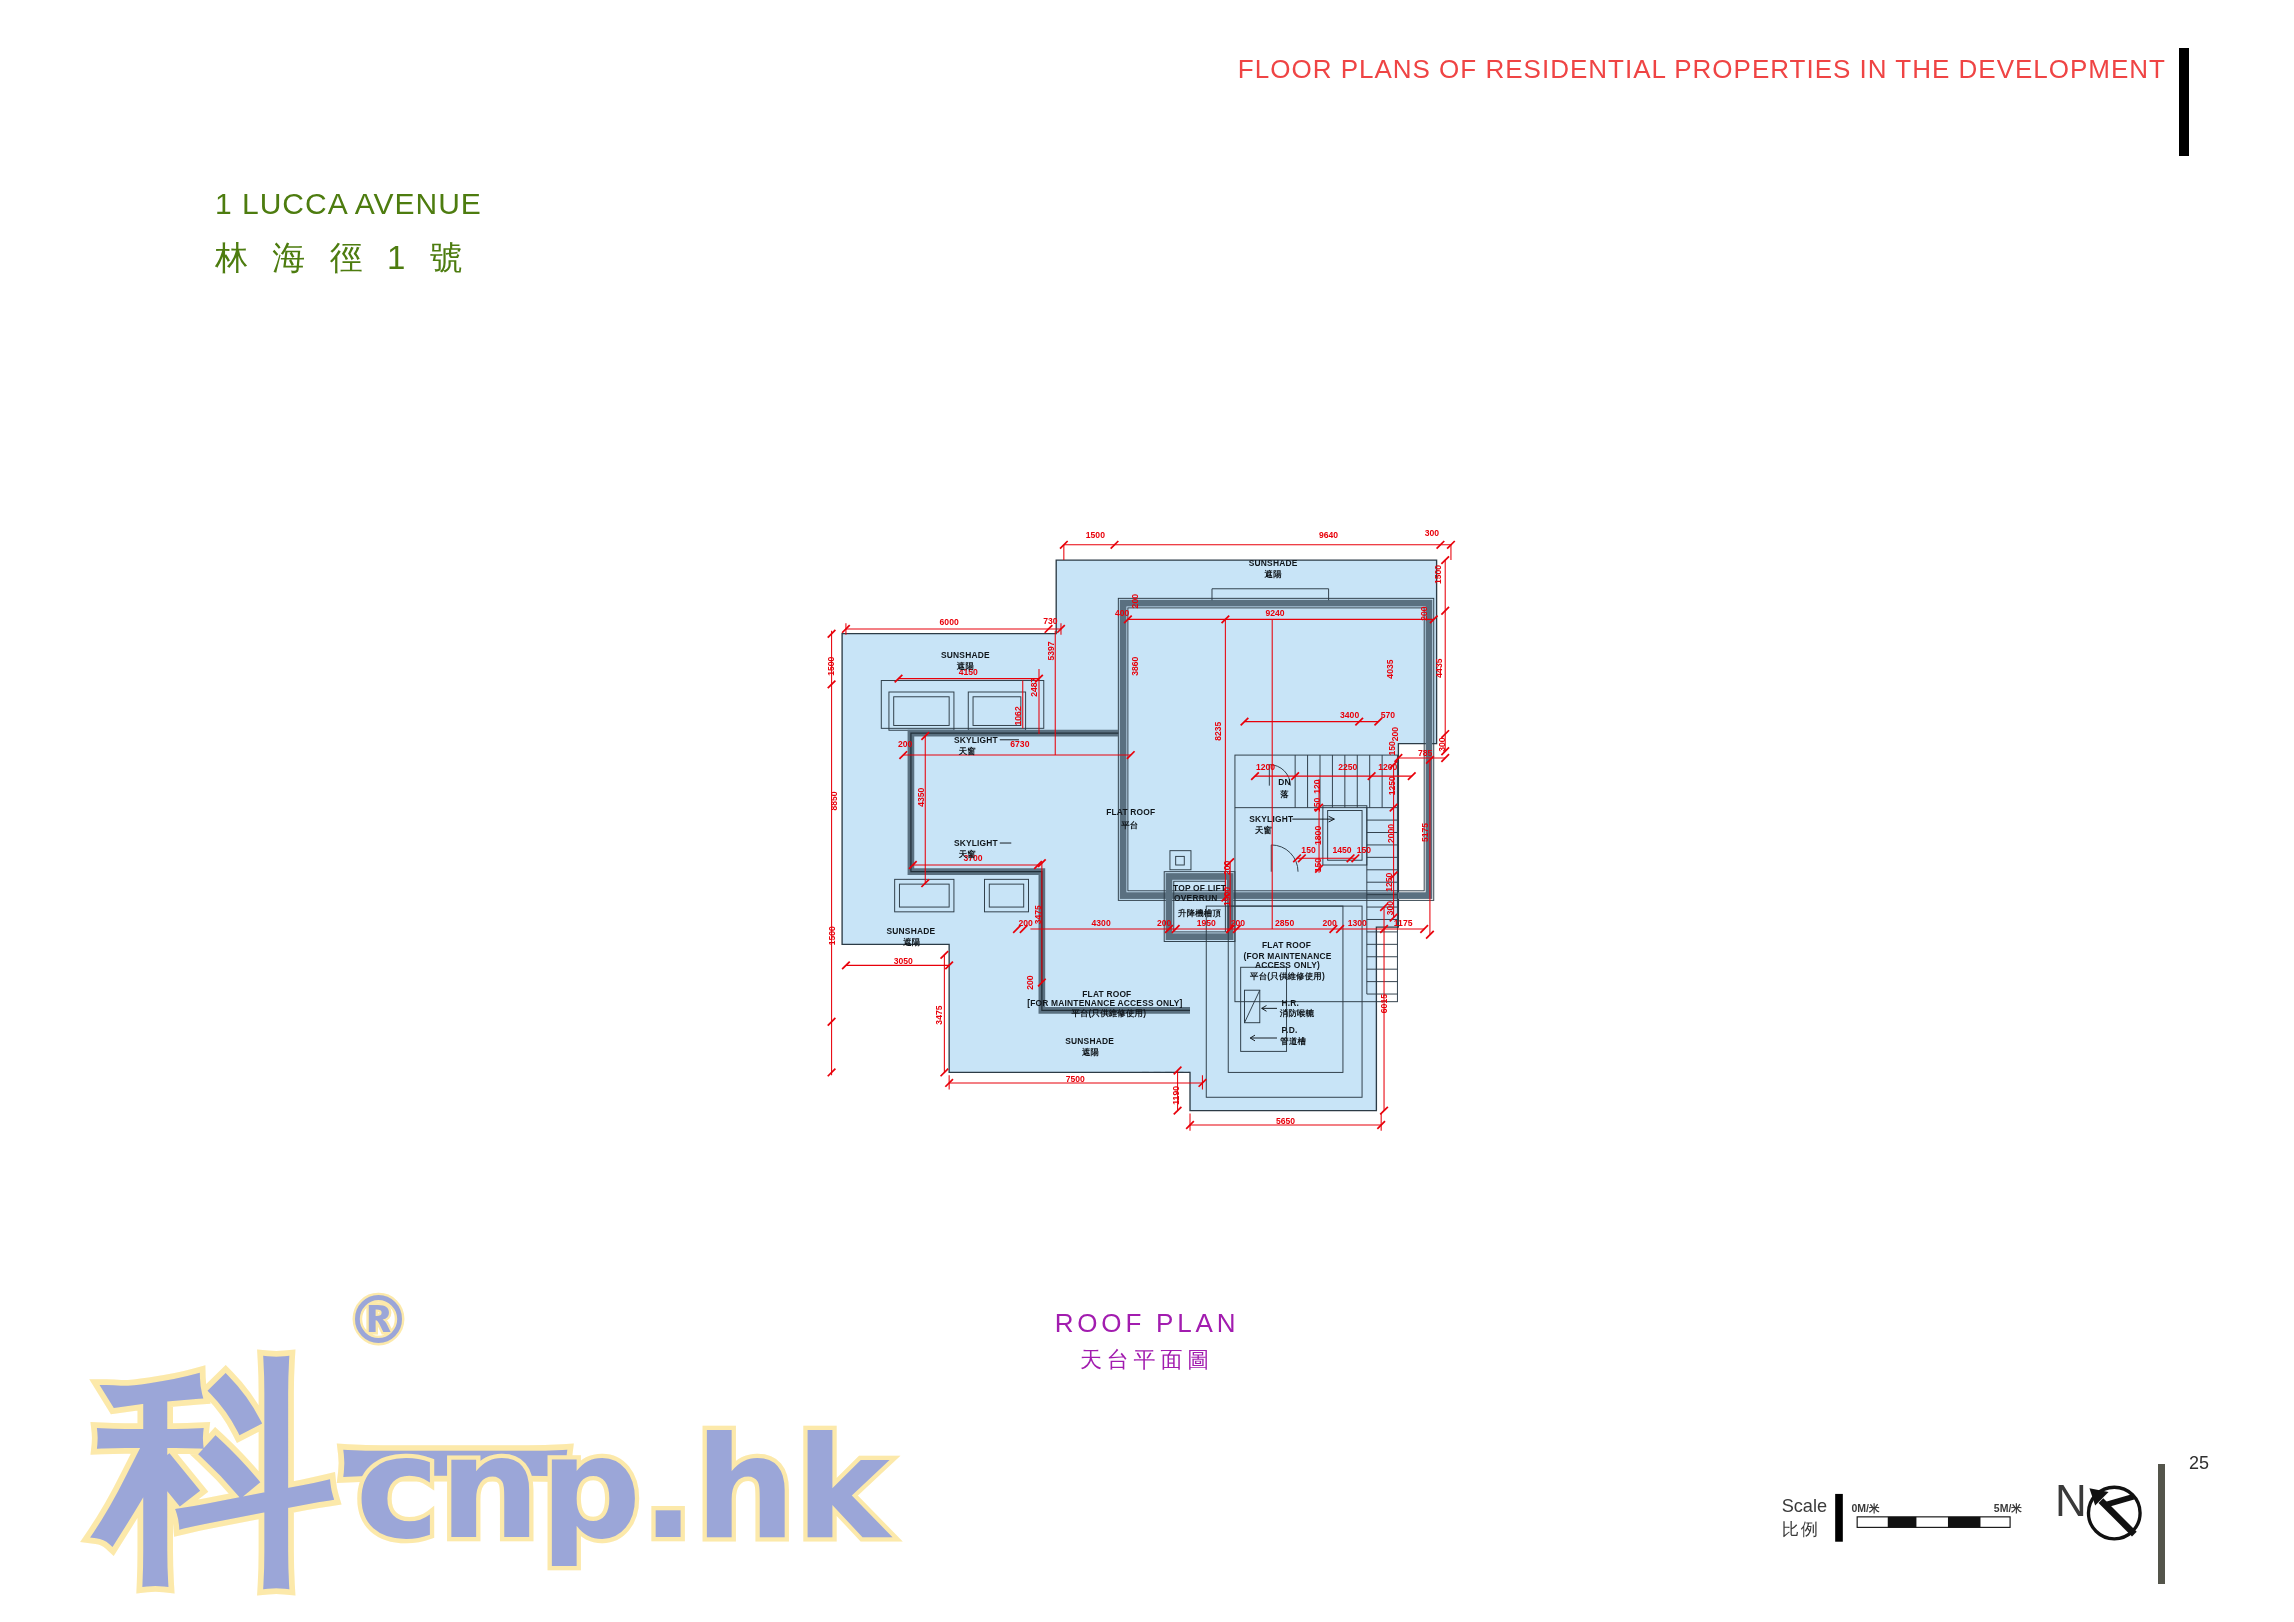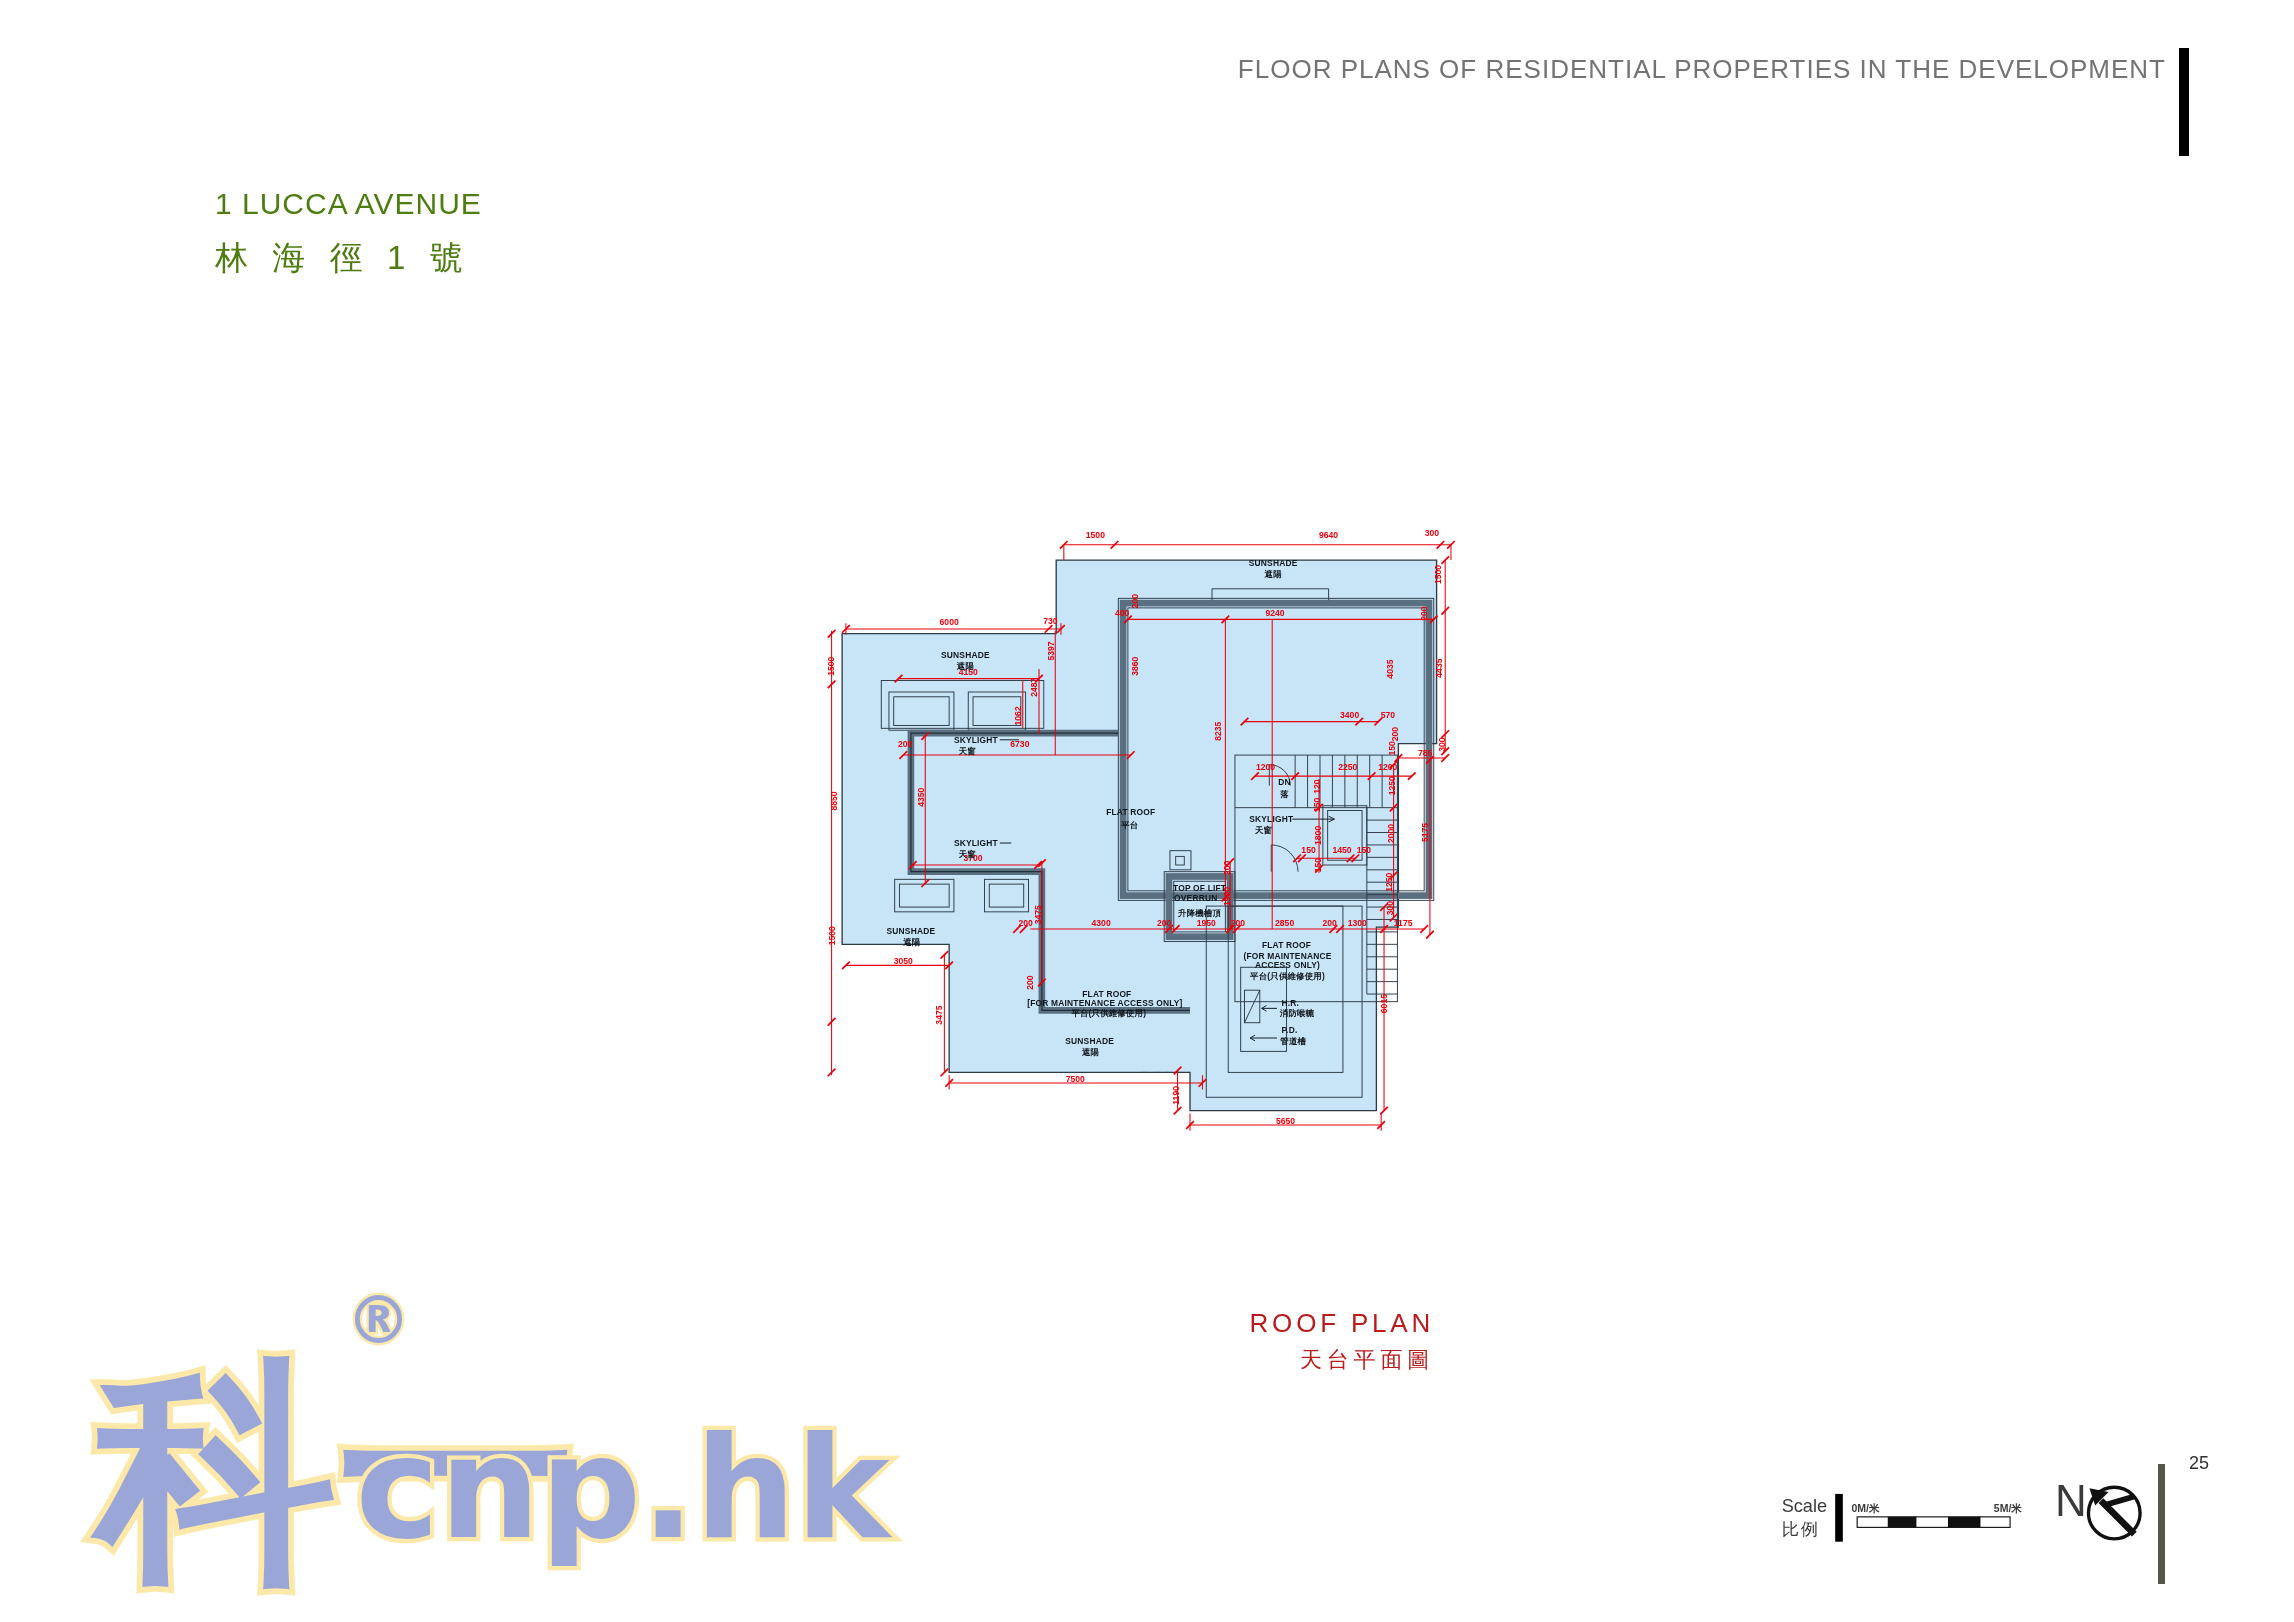--- a/index.html
+++ b/index.html
@@ -1,28 +1,28 @@
 <!DOCTYPE html>
 <html><head>
 <meta charset="utf-8">
 <style>
   html,body{margin:0;padding:0}
   body{position:relative;width:2294px;height:1622px;background:#ffffff;overflow:hidden;
        font-family:"Liberation Sans",sans-serif;color:#2e2e2e}
   
-  .hdr{position:absolute;top:54px;right:128px;text-align:right;color:#737373}
+  .hdr{position:absolute;top:54px;right:128px;text-align:right;color:#ef4444}
   .hdr-en{font-size:26px;letter-spacing:1px}
   .hdr-zh{font-size:27px;letter-spacing:2.9px;margin-top:6.7px}
   .hdr-bar{position:absolute;left:2179px;top:48px;width:9.6px;height:108px;background:#000}
   
   .prop{position:absolute;left:215px;top:187px;color:#4d7c0f}
   .prop-en{font-size:30px;letter-spacing:1px}
   .prop-zh{font-size:33px;letter-spacing:7.6px;margin-top:15px}
   
-  .caption{position:absolute;left:860px;top:1308px;width:574px;text-align:right;color:#b91c1c}
+  .caption{position:absolute;left:860px;top:1308px;width:574px;text-align:center;color:#a21caf}
   .cap-en{font-size:26px;letter-spacing:3.8px}
   .cap-zh{font-size:22px;letter-spacing:4.8px;margin-top:5.7px}
   
   .pageline{position:absolute;left:2158px;top:1464px;width:6.7px;height:120px;background:#54554b}
   .pagenum{position:absolute;left:2189px;top:1453px;font-size:18px;color:#2f2f2f}
   
   .layer{position:absolute;left:0;top:0}
   
   .fp{fill:#c8e4f7;stroke:#2c3b46;stroke-width:1.4}
   .thin{stroke:#2c3b46;stroke-width:1;fill:none}

